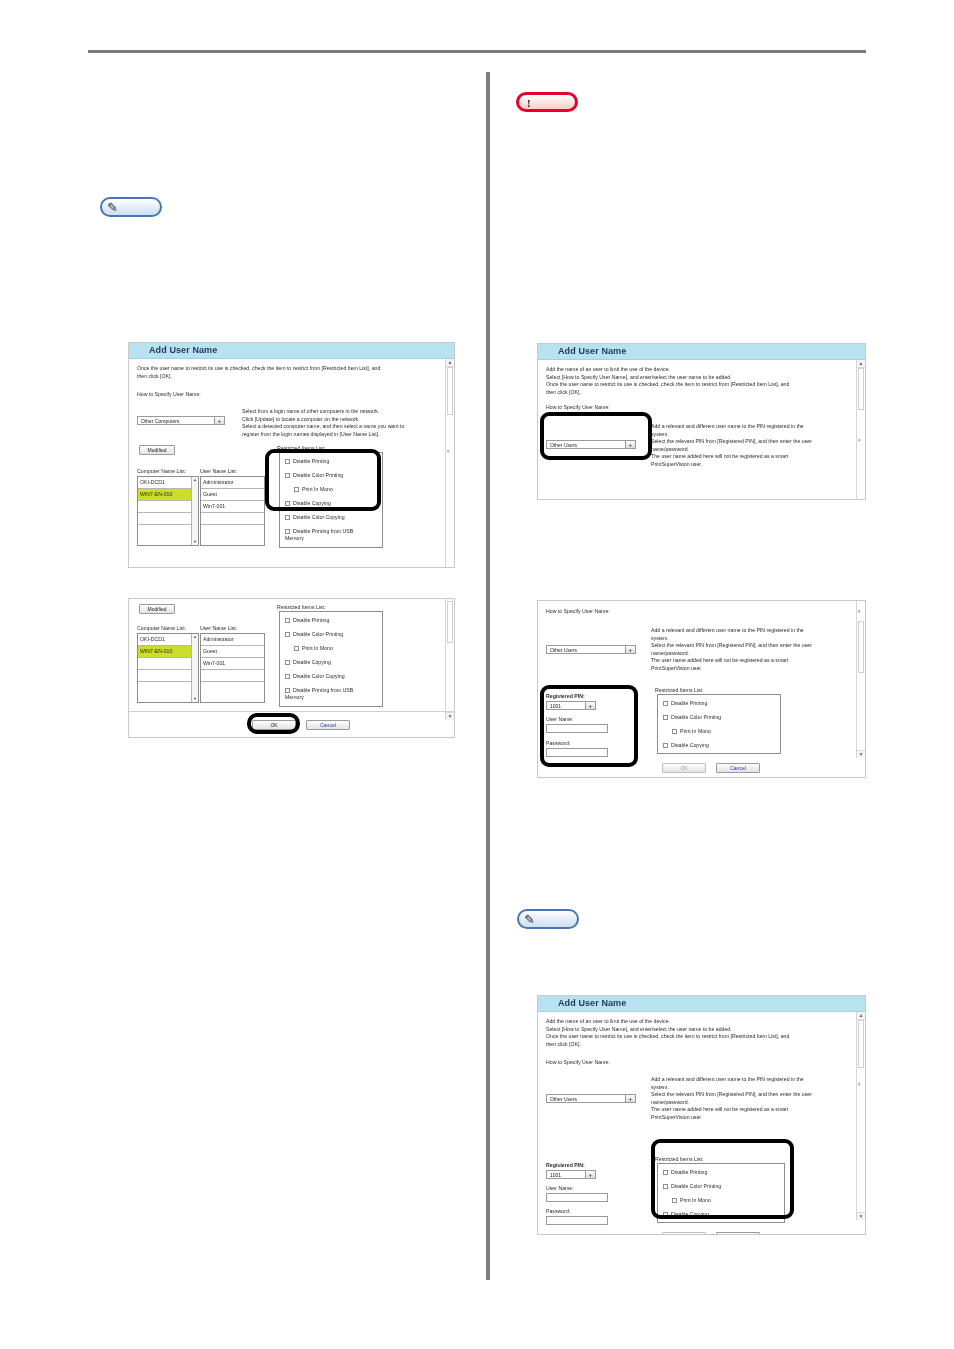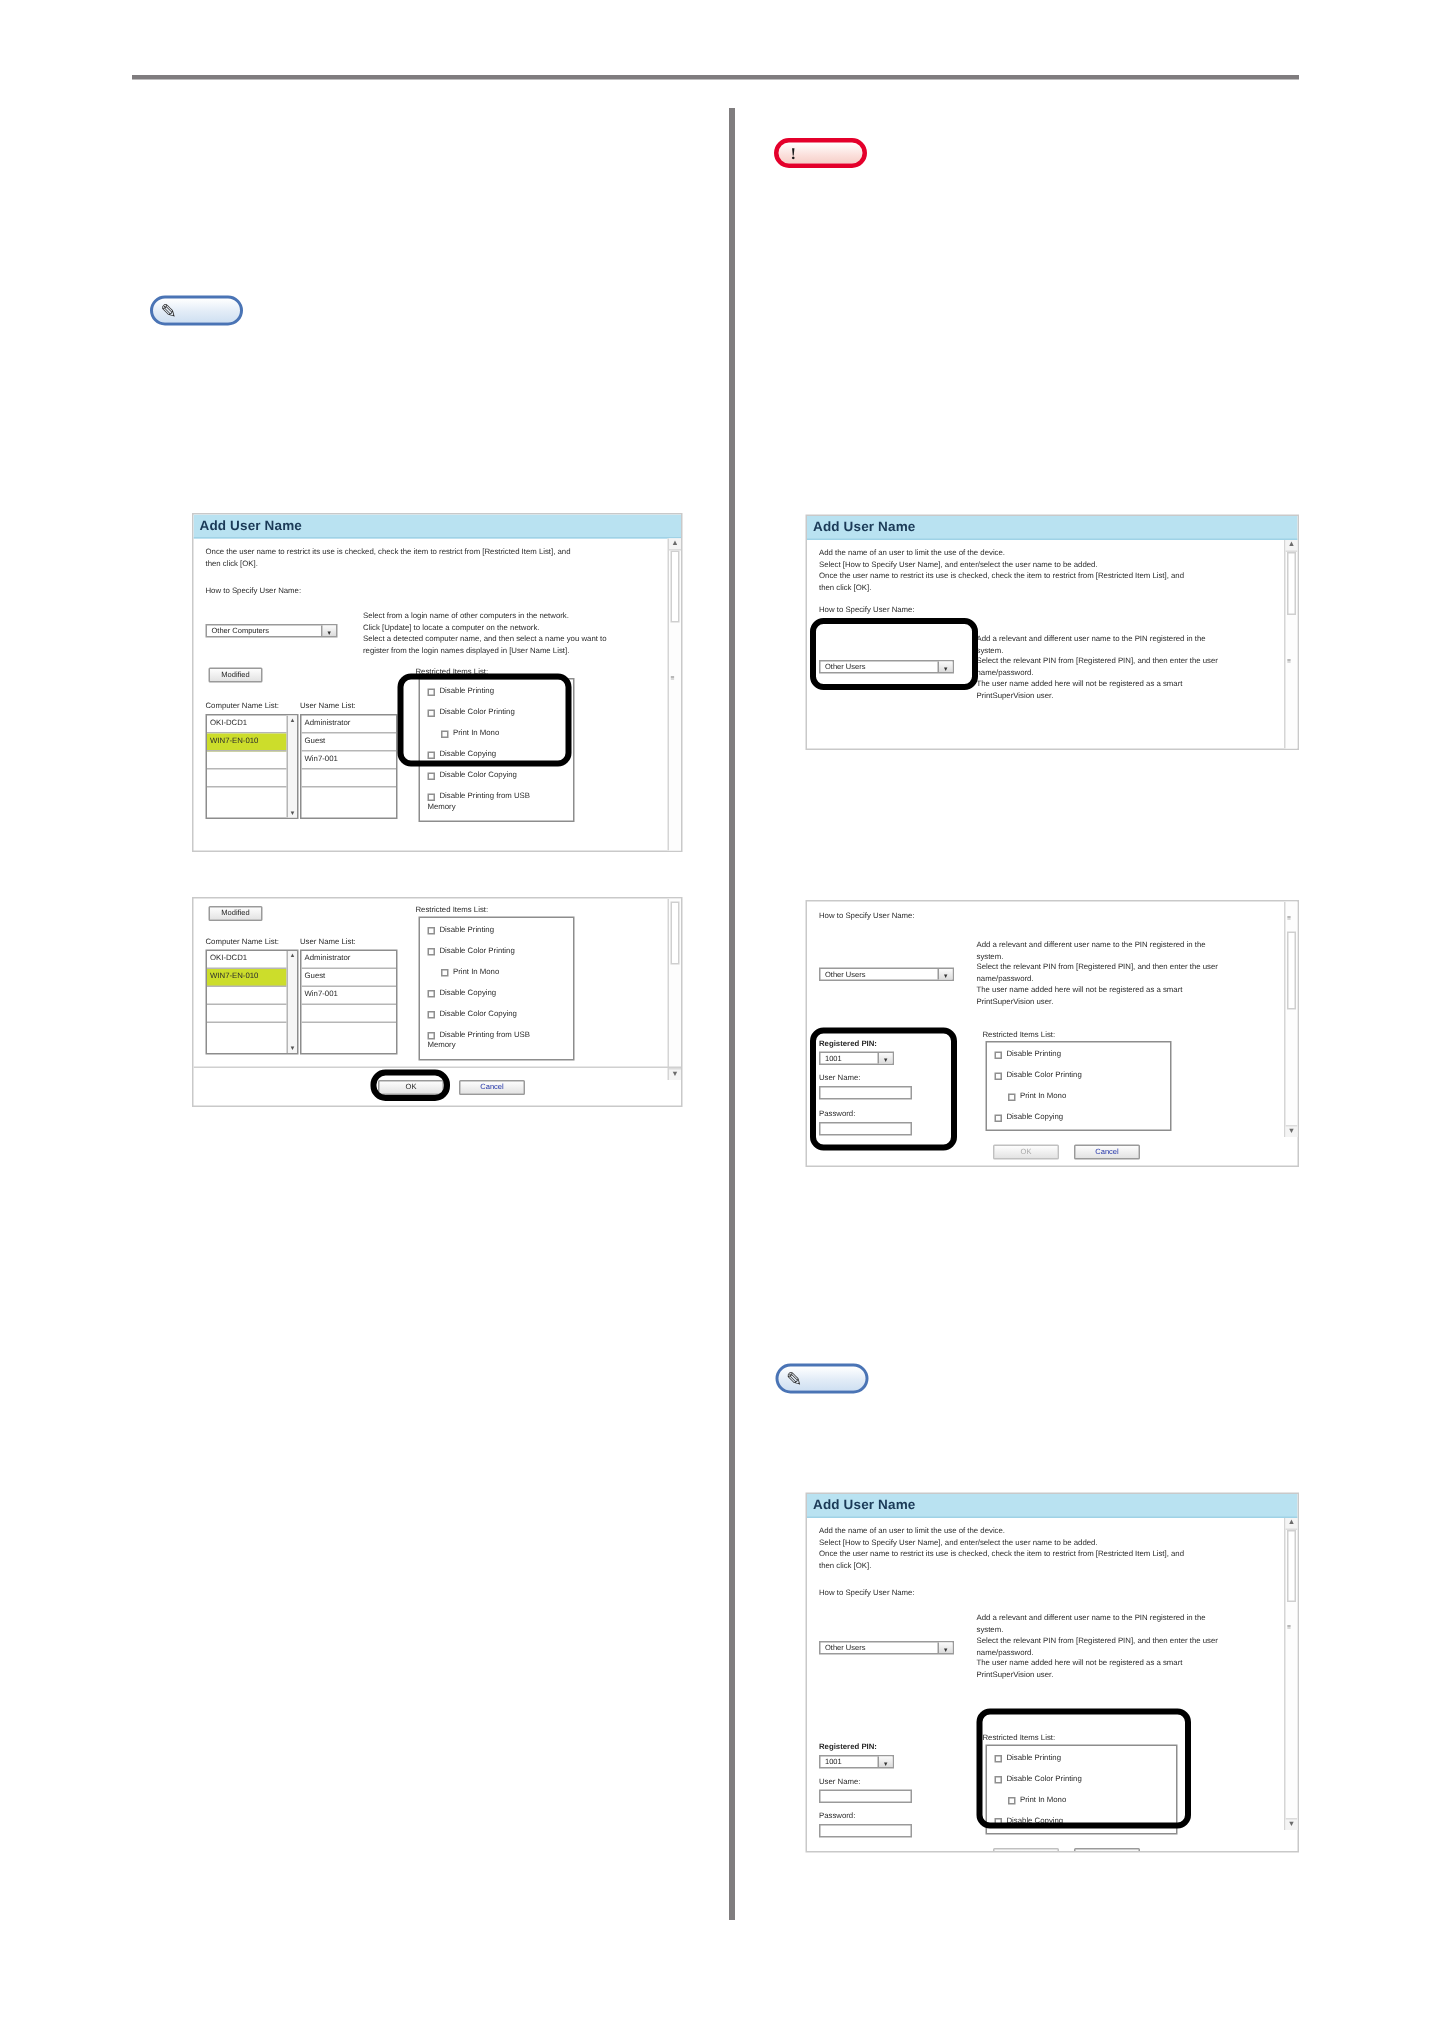--- a/index.html
+++ b/index.html
@@ -84,21 +84,21 @@
     color: #2b2b2b;
   }
   .fig-title {
     height: 15px;
     background: #b9e2f1;
     border-bottom: 1px solid #9fd2e6;
     color: #1b3a57;
     font-size: 9px;
     font-weight: bold;
     line-height: 15px;
-    padding-left: 4px;
+    padding-left: 20px;
     letter-spacing: .1px;
   }
   .fig-body {
     position: relative;
     padding: 6px 8px 4px 8px;
   }
   .fig-scroll {
     position: absolute;
     top: 0;
     right: 0;

